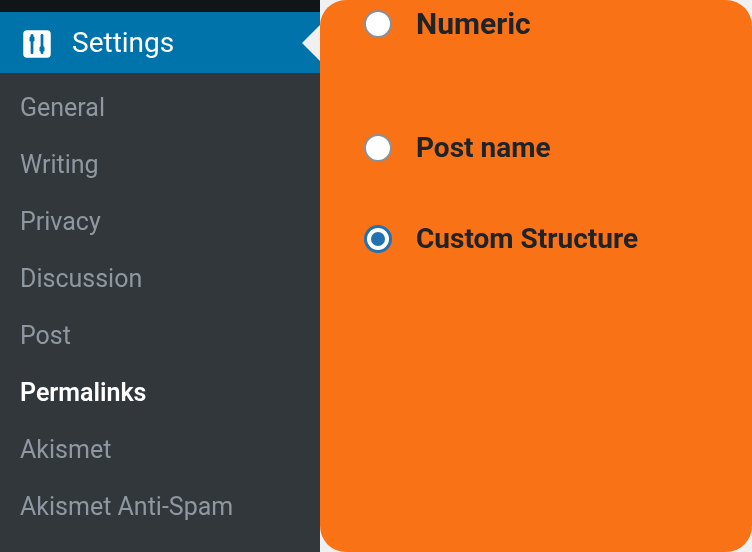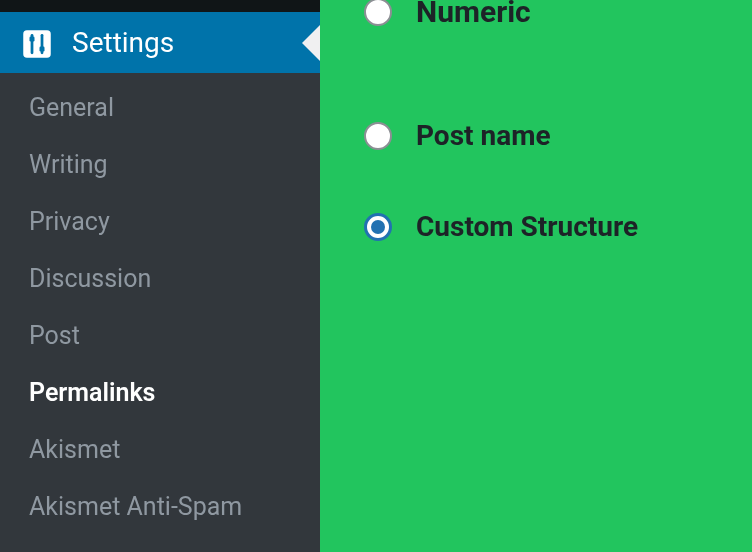--- a/index.html
+++ b/index.html
@@ -56,31 +56,32 @@
     }
     .settings-submenu {
       background: #32373c;
       flex: 1;
       padding-top: 6px;
     }
     .submenu-item {
       color: #8f98a1;
       font-size: 25px;
       font-weight: 400;
-      padding: 14px 29px;
+      padding: 14px 20px;
       cursor: pointer;
     }
     .submenu-item.active {
       color: #ffffff;
       font-weight: 600;
     }
     .content {
       flex: 1;
-      background: #22c55e;
-      padding-top: 4px;
+      background: #f97316;
+      padding-top: 16px;
+      border-radius: 26px;
     }
     .radio-row {
       display: flex;
       align-items: center;
       gap: 24px;
       padding-left: 44px;
     }
     .radio-row-1 {
       margin-top: -10px;
     }

